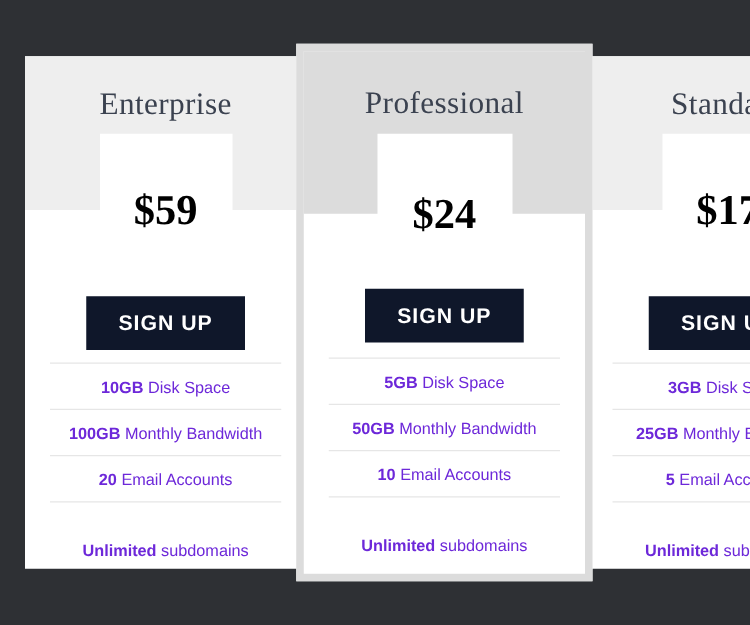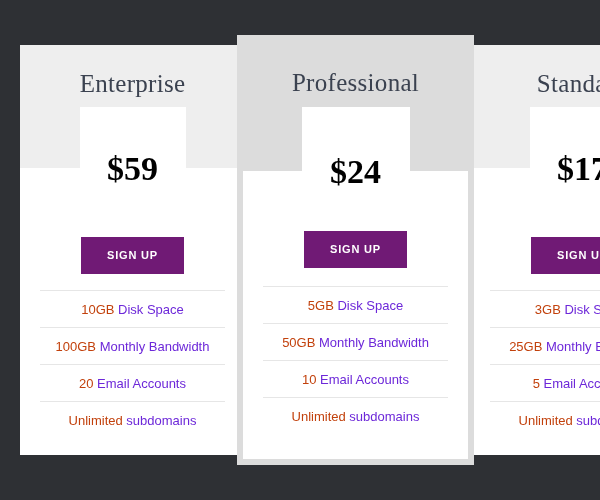--- a/index.html
+++ b/index.html
@@ -127,24 +127,24 @@
     top: 192px;
     text-align: center;
   }
 
   .featured .signup-wrap {
     top: 190px;
   }
 
   .signup-btn {
     display: inline-block;
-    background: #701a75;
+    background: #0f172a;
     color: #ffffff;
     font-family: "Liberation Sans", sans-serif;
-    font-size: 11px;
+    font-size: 17px;
     font-weight: 700;
     letter-spacing: 0.8px;
     padding: 13px 26px;
     border: none;
     cursor: pointer;
     line-height: 1;
   }
 
   
   .features {
@@ -164,25 +164,26 @@
     border-bottom: 1px solid #e6e6e6;
     text-align: center;
     font-size: 13px;
     color: #5a5f68;
     padding: 11px 0 10px;
     white-space: nowrap;
   }
 
   .feature-item:last-child {
     border-bottom: none;
+    margin-top: 20px;
   }
 
   .feature-value {
-    font-weight: 400;
-    color: #c2410c;
+    font-weight: 700;
+    color: #6d28d9;
   }
 
   .feature-label {
     font-weight: 400;
     color: #6d28d9;
   }
 </style>
 </head>
 <body>
 

